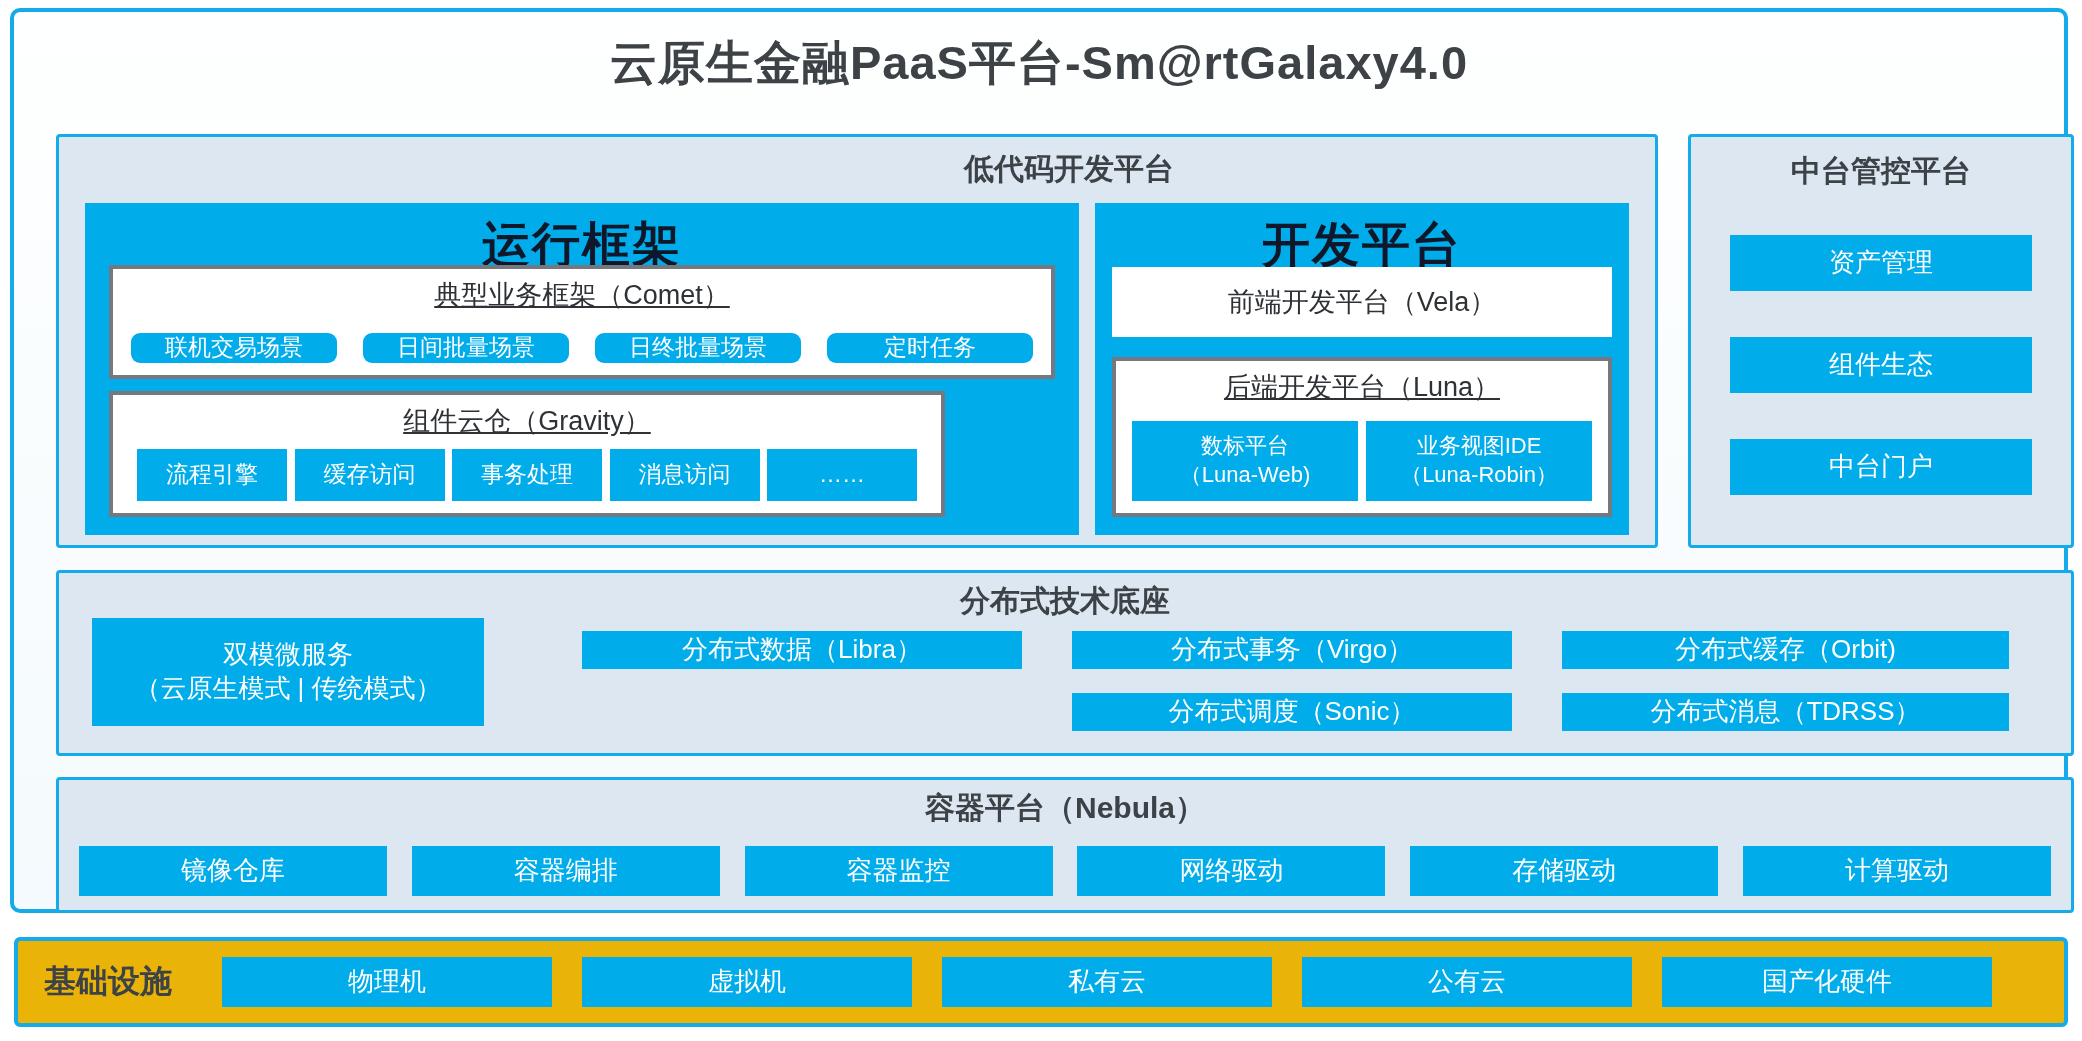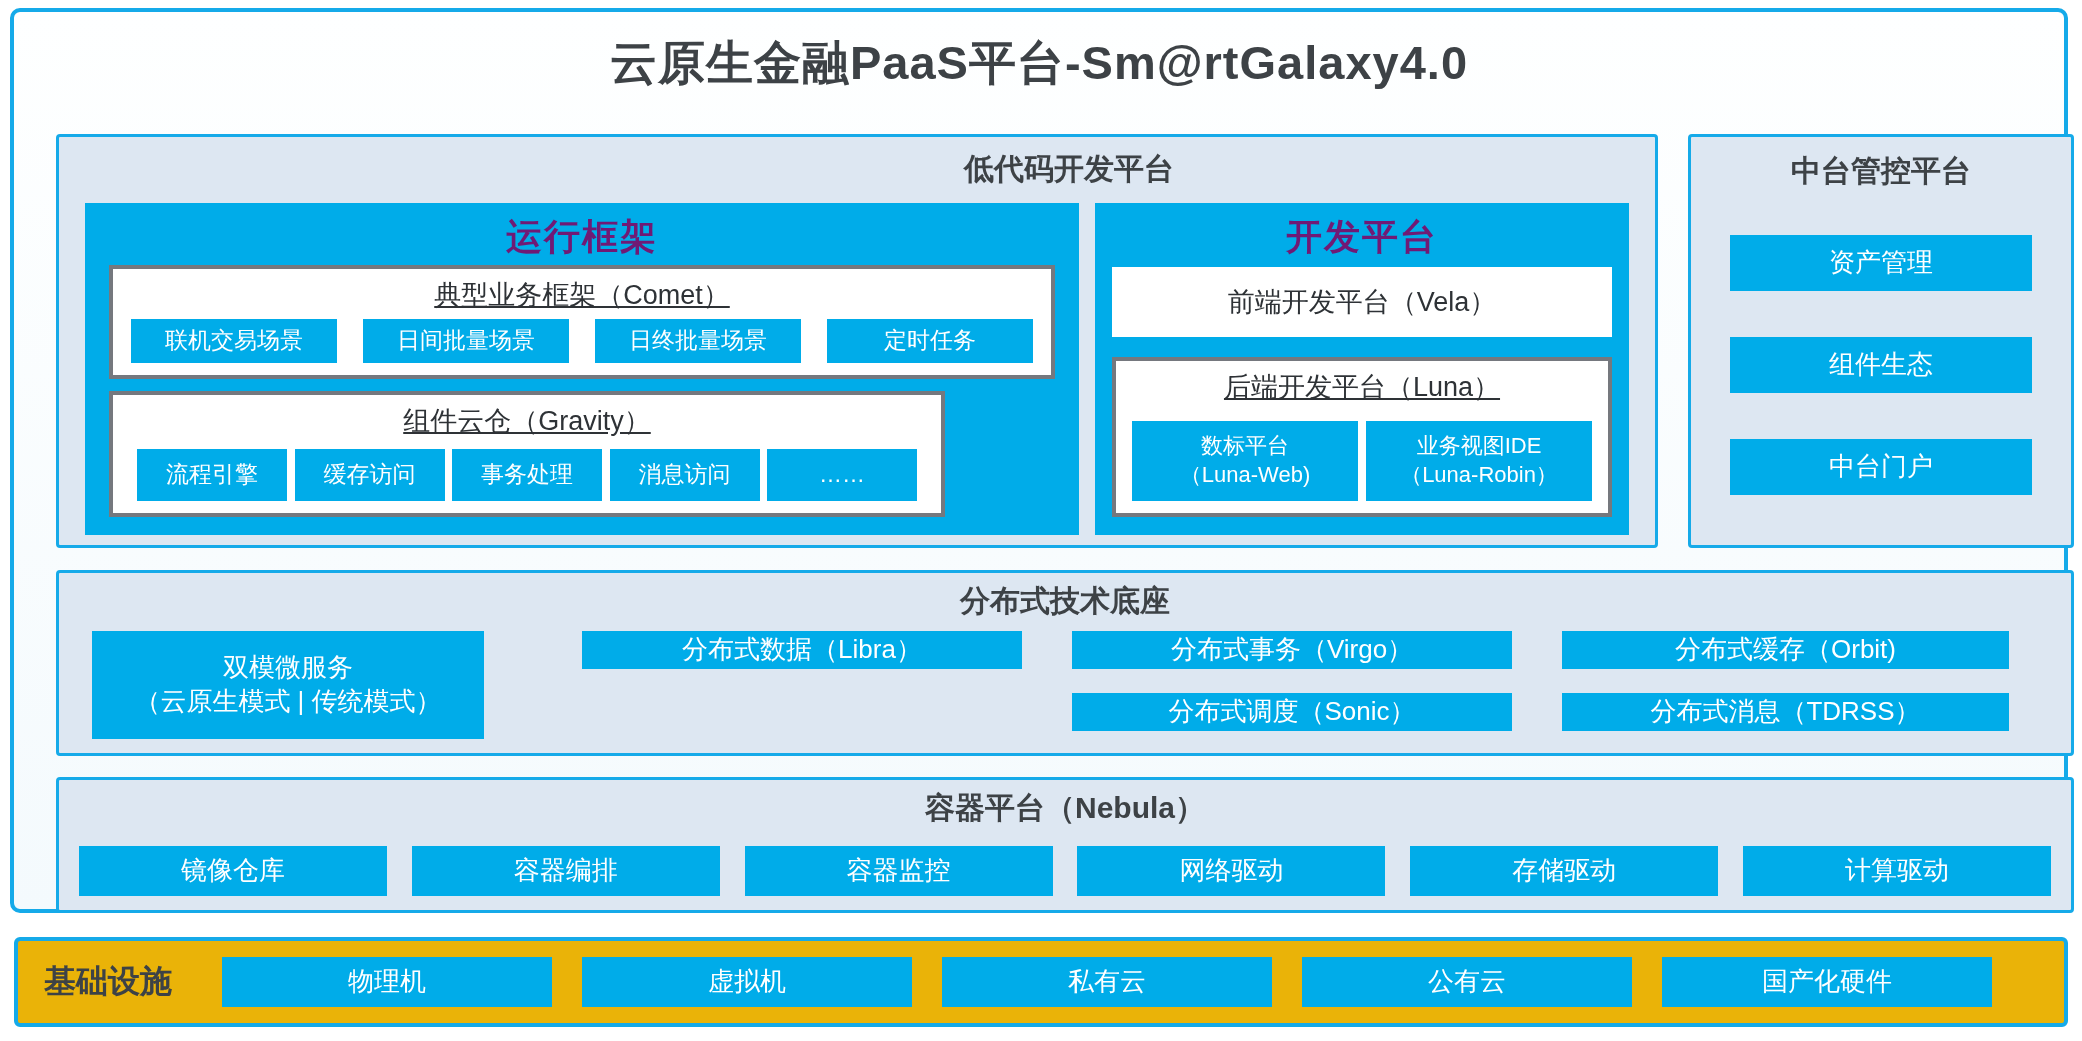--- a/index.html
+++ b/index.html
@@ -48,23 +48,23 @@
 
   
   .blue-panel {
     position: absolute;
     background: #00ace9;
   }
   .blue-panel-title {
     width: 100%;
     text-align: center;
     padding-top: 10px;
-    font-size: 36px;
-    font-weight: 700;
-    color: #701a75;
+    font-size: 48px;
+    font-weight: 700;
+    color: #0f172a;
     letter-spacing: 2px;
   }
   .white-box {
     position: absolute;
     background: #ffffff;
   }
   .white-box.gray-border { border: 4px solid #75787e; }
   .white-box-title {
     width: 100%;
     text-align: center;
@@ -92,21 +92,21 @@
   .chip-lg { font-size: 26px; }
 
   
   .sec-lowcode { left: 42px; top: 122px; width: 1602px; height: 414px; }
   .sec-lowcode .section-header { left: 1010px; top: 12px; transform: translateX(-50%); }
 
   .panel-runtime { left: 26px; top: 66px; width: 994px; height: 332px; }
   .box-comet   { left: 24px; top: 62px;  width: 946px; height: 114px; }
   .box-gravity { left: 24px; top: 188px; width: 836px; height: 126px; }
   .comet-chips   { left: 18px; right: 18px; bottom: 12px; }
-  .comet-chips .chip { width: 206px; height: 44px; }
+  .comet-chips .chip { width: 206px; height: 30px; border-radius: 9px; }
   .gravity-chips { left: 24px; right: 24px; bottom: 12px; }
   .gravity-chips .chip { width: 150px; height: 52px; }
 
   .panel-dev { left: 1036px; top: 66px; width: 534px; height: 332px; }
   .box-vela { left: 17px; top: 64px; width: 500px; height: 70px;
               display: flex; align-items: center; justify-content: center;
               font-size: 27px; color: #2e3236; }
   .box-luna { left: 17px; top: 154px; width: 500px; height: 160px; }
   .luna-chips { left: 16px; right: 16px; bottom: 12px; }
   .luna-chips .chip { width: 226px; height: 80px; font-size: 22px; }
@@ -115,21 +115,21 @@
   .sec-mid { left: 1674px; top: 122px; width: 386px; height: 414px; }
   .sec-mid .section-header { left: 50%; top: 14px; transform: translateX(-50%); }
   .mid-chip {
     position: absolute; left: 50%; transform: translateX(-50%);
     width: 302px; height: 56px;
   }
 
   
   .sec-dist { left: 42px; top: 558px; width: 2018px; height: 186px; }
   .sec-dist .section-header { left: 50%; top: 8px; transform: translateX(-50%); }
-  .chip-dual { position: absolute; left: 33px; top: 58px; width: 392px; height: 108px; font-size: 26px; }
+  .chip-dual { position: absolute; left: 33px; top: 45px; width: 392px; height: 108px; font-size: 26px; }
   .dist-chip { position: absolute; height: 38px; width: 440px; }
   .dist-c1 { left: 523px; }
   .dist-c2 { left: 1013px; }
   .dist-c3 { left: 1503px; width: 447px; }
   .dist-r1 { top: 58px; }
   .dist-r2 { top: 120px; }
 
   
   .sec-nebula { left: 42px; top: 765px; width: 2018px; height: 136px; }
   .sec-nebula .section-header { left: 50%; top: 8px; transform: translateX(-50%); }

